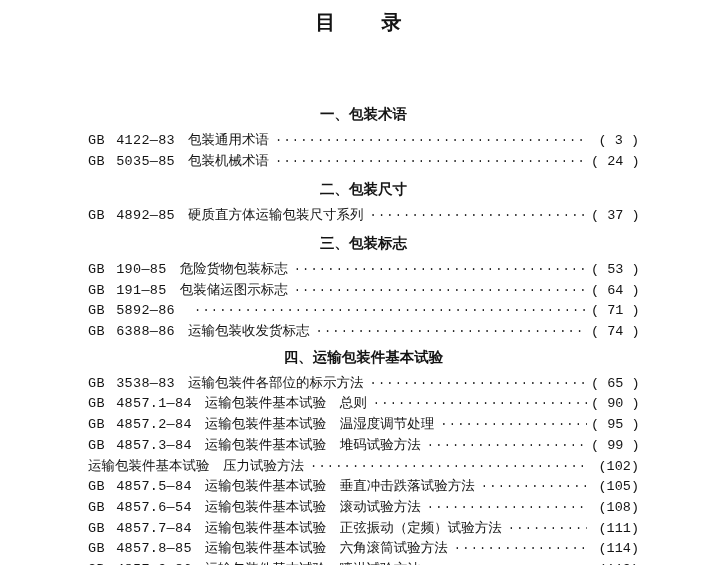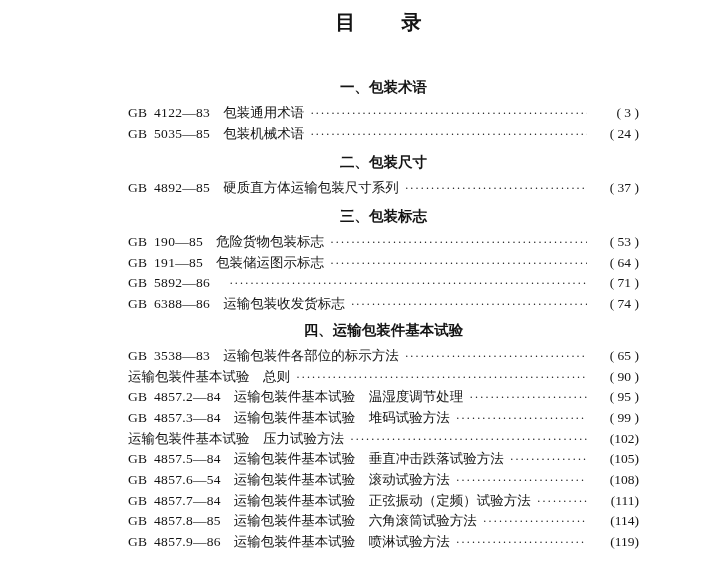--- a/index.html
+++ b/index.html
@@ -6,54 +6,53 @@
     margin: 0;
     padding: 0;
     background: #e8e8e8;
   }
   .page {
     position: relative;
     width: 719px;
     height: 565px;
     background: #ffffff;
     overflow: hidden;
-    font-family: Liberation Serif, serif;
+    font-family: Liberation Mono, monospace;
     color: #141414;
     box-sizing: border-box;
-    padding-left: 40px;
   }
   .doc-title {
     padding-top: 9px;
     height: 25px;
     font-size: 20px;
     font-weight: bold;
     text-align: center;
     letter-spacing: 2px;
     white-space: pre;
   }
   #sections {
     margin: 0 80px 0 88px;
   }
   .toc-section { margin: 0; }
-  #sections .toc-section:nth-child(1) .sec-heading { margin-top: 44px; }
+  #sections .toc-section:nth-child(1) .sec-heading { margin-top: 72px; }
   #sections .toc-section:nth-child(2) .sec-heading { margin-top: 9px; }
   #sections .toc-section:nth-child(3) .sec-heading { margin-top: 8px; }
   #sections .toc-section:nth-child(4) .sec-heading { margin-top: 6px; }
   .sec-heading {
     margin: 0 0 6px 0;
     font-size: 14.5px;
     line-height: 19px;
     font-weight: bold;
     text-align: center;
     white-space: pre;
   }
   .entries { margin: 0; }
   .entry {
     display: flex;
-    align-items: center;
+    align-items: flex-end;
     height: 20.7px;
     line-height: 20.7px;
     font-size: 13.5px;
     white-space: nowrap;
   }
   .code {
     flex: 0 0 auto;
     margin-right: 13px;
     white-space: pre;
     word-spacing: 3px;
@@ -153,20 +152,21 @@
     <h2 class="sec-heading">四、运输包装件基本试验</h2>
     <div class="entries">
   <div class="entry">
     <span class="code">GB 3538—83</span>
     <span class="etitle">运输包装件各部位的标示方法</span>
     <span class="leader">··········································································································································································</span>
     <span class="pageno">( 65 )</span>
   </div>
 
   <div class="entry">
+    <span class="code">GB 4857.1—84</span>
     <span class="etitle">运输包装件基本试验　总则</span>
     <span class="leader">··········································································································································································</span>
     <span class="pageno">( 90 )</span>
   </div>
 
   <div class="entry">
     <span class="code">GB 4857.2—84</span>
     <span class="etitle">运输包装件基本试验　温湿度调节处理</span>
     <span class="leader">··········································································································································································</span>
     <span class="pageno">( 95 )</span>

